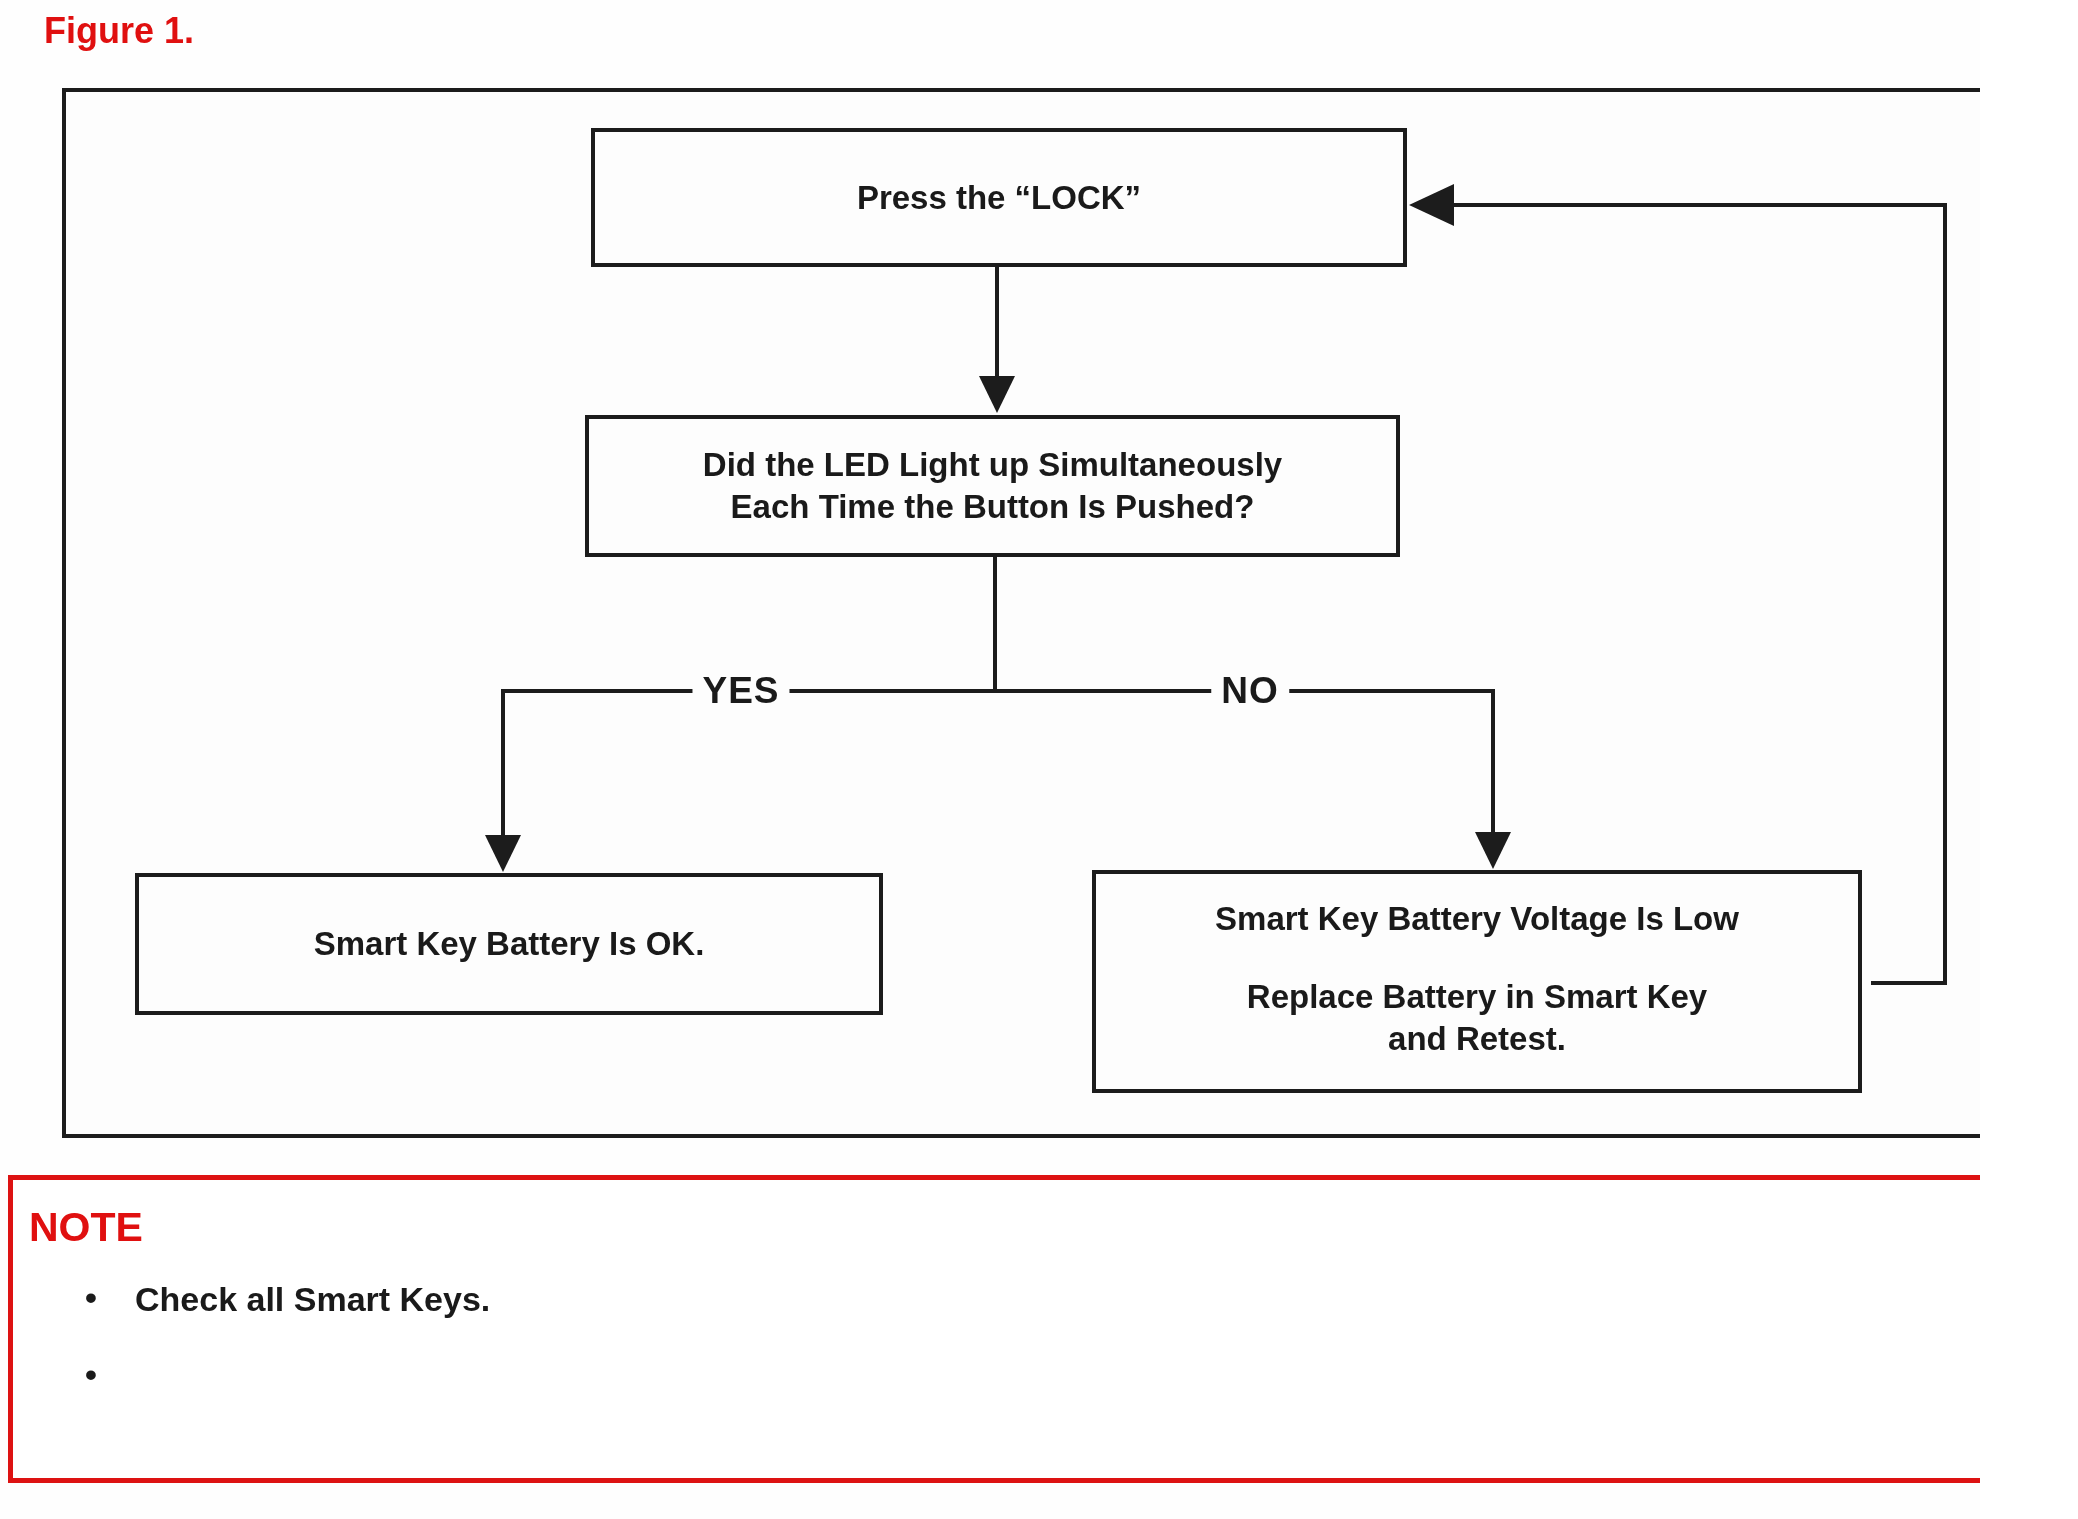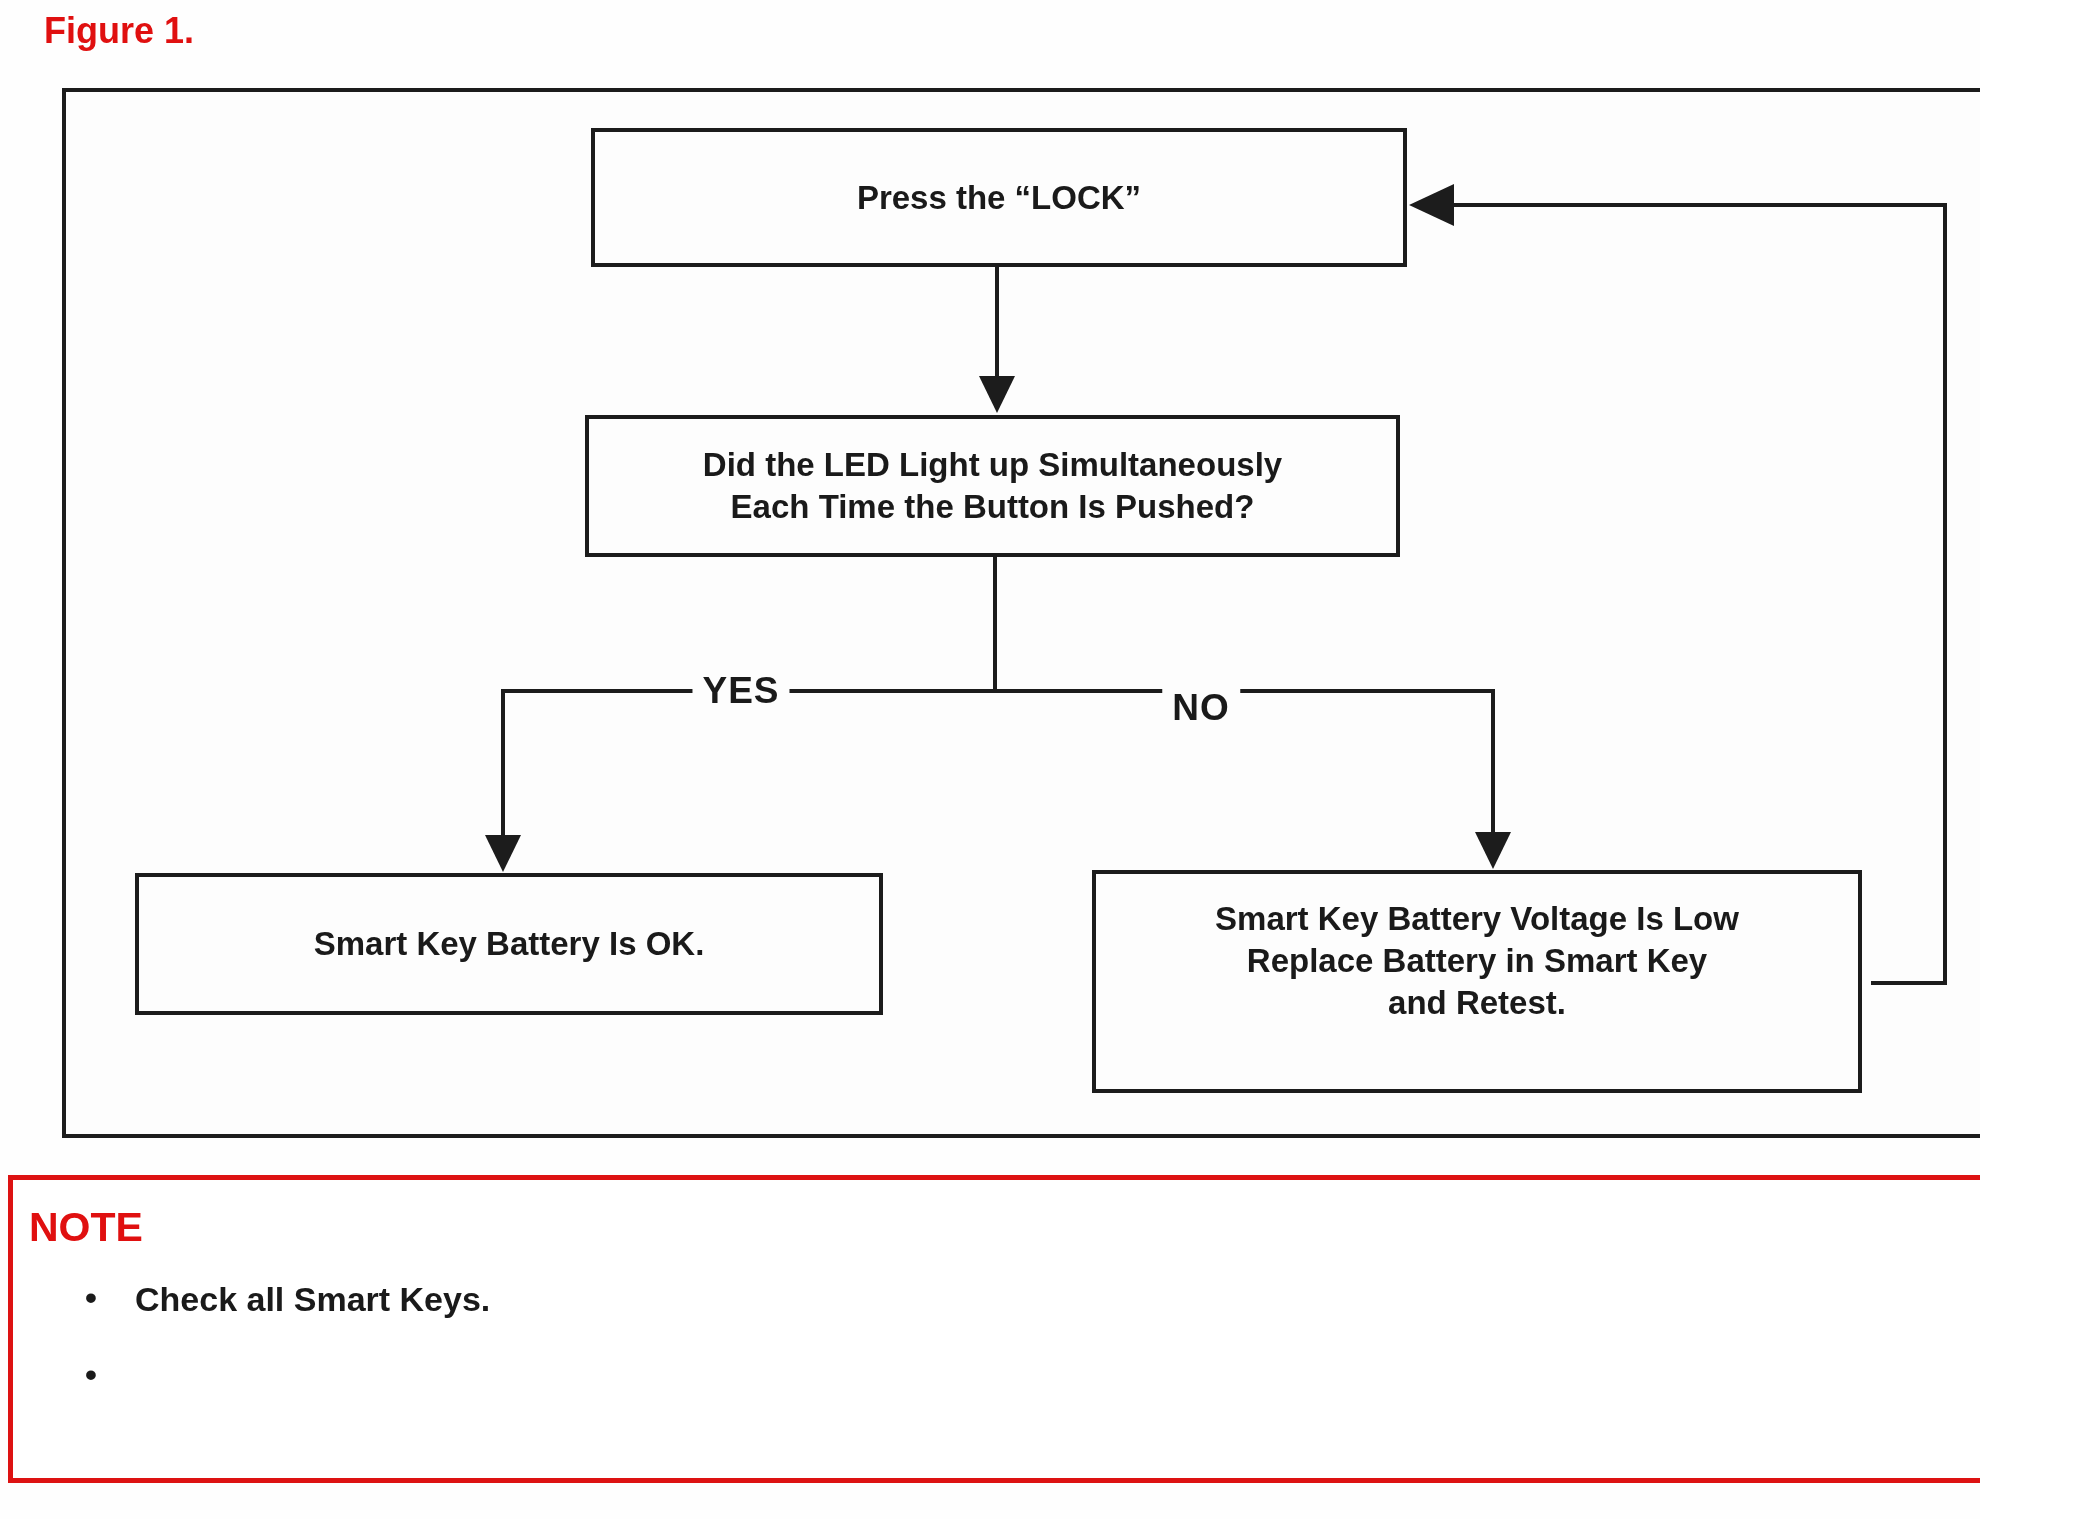--- a/index.html
+++ b/index.html
@@ -38,21 +38,21 @@
     text-align: center;
     font-weight: bold;
     font-size: 33px;
     line-height: 42px;
   }
   .node-step1   { left: 591px;  top: 128px; width: 816px; height: 139px; }
   .node-decide  { left: 585px;  top: 415px; width: 815px; height: 142px; }
   .node-yes     { left: 135px;  top: 873px; width: 748px; height: 142px; }
   .node-no      { left: 1092px; top: 870px; width: 770px; height: 223px;
                   justify-content: flex-start; padding-top: 24px; }
-  .node-no .para2 { }
+  .node-no .para2 { margin-top: 36px; }
   .v-line, .h-line { position: absolute; background: #1c1c1c; }
   .line-step1-decide { left: 995px;  top: 267px; width: 4px;  height: 112px; }
   .line-decide-stub  { left: 993px;  top: 557px; width: 4px;  height: 134px; }
   .line-branch       { left: 501px;  top: 689px; width: 994px; height: 4px; }
   .line-yes-drop     { left: 501px;  top: 689px; width: 4px;  height: 148px; }
   .line-no-drop      { left: 1491px; top: 689px; width: 4px;  height: 145px; }
   .line-fb-out       { left: 1871px; top: 981px; width: 76px; height: 4px; }
   .line-fb-up        { left: 1943px; top: 203px; width: 4px;  height: 782px; }
   .line-fb-top       { left: 1452px; top: 203px; width: 495px; height: 4px; }
   .arrow-down {
@@ -77,21 +77,21 @@
     position: absolute;
     top: 691px;
     transform: translate(-50%, -50%);
     background: #fdfdfd;
     padding: 0 10px;
     font-size: 37px;
     font-weight: bold;
     letter-spacing: 1px;
   }
   .branch-label.yes { left: 741px; }
-  .branch-label.no  { left: 1201px; margin-top: 17px; }
+  .branch-label.no  { left: 1250px; }
   .note-box {
     position: absolute;
     left: 8px; top: 1175px;
     width: 2024px; height: 308px;
     border: 5px solid #dd1212;
     background: #ffffff;
   }
   .note-title {
     margin: 24px 0 0 16px;
     font-size: 41px;

